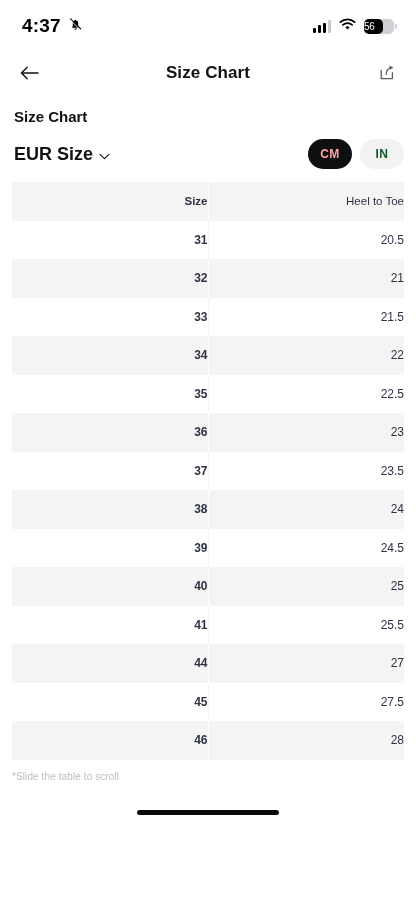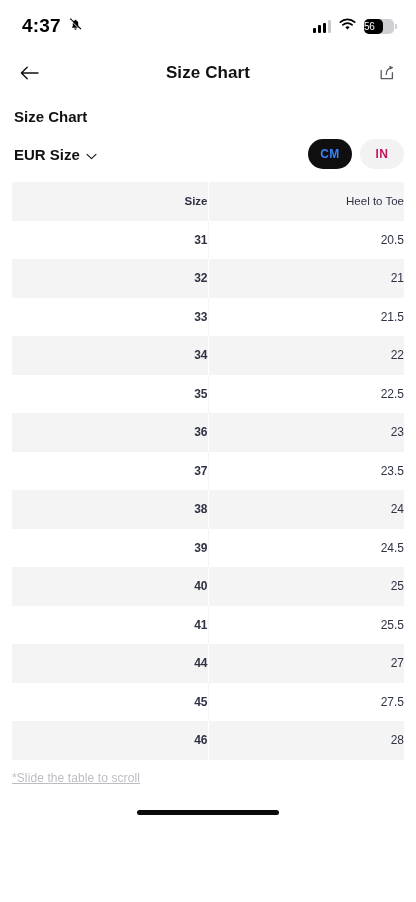--- a/index.html
+++ b/index.html
@@ -68,33 +68,33 @@
     padding:14px 14px 0 14px;
   }
   .page-title { font-size:15px; font-weight:700; color:#111; }
 
   .ctrl-row {
     display:flex; align-items:center; justify-content:space-between;
     padding:14px 12px 13px 14px;
   }
   .unit-select {
     display:flex; align-items:center; gap:6px;
-    font-size:15px; font-weight:700; color:#111; cursor:pointer;
+    font-size:18px; font-weight:700; color:#111; cursor:pointer;
   }
   .seg {
     display:flex; align-items:center; gap:8px;
   }
   .seg-btn {
     width:44px; height:30px; border-radius:16px; border:none;
     font-size:12px; font-weight:600; letter-spacing:.4px;
     display:flex; align-items:center; justify-content:center;
     cursor:pointer; font-family:"Liberation Sans", sans-serif;
   }
-  .seg-btn.active { background:#0f0f0f; color:#3b82f6; }
-  .seg-btn.idle { background:#f2f2f2; color:#be185d; }
+  .seg-btn.active { background:#0f0f0f; color:#fca5a5; }
+  .seg-btn.idle { background:#f2f2f2; color:#14532d; }
 
   
   .table-wrap { padding:0 12px; }
   table { width:100%; border-collapse:collapse; table-layout:fixed; }
   th, td {
     text-align:right; font-size:12px; color:#2f3243;
     height:38.5px; vertical-align:middle;
   }
   th { font-weight:700; font-size:11.5px; }
   thead tr { background:#f4f4f5; }
@@ -102,21 +102,21 @@
   tbody tr:nth-child(odd) { background:#ffffff; }
   td.size-cell { font-weight:700; }
   td.meas-cell, th.meas-head { font-weight:400; }
   th.meas-head { font-weight:400; }
   .col-div { width:1px; padding:0; background:transparent; }
   tbody tr .col-div, thead tr .col-div { background:#ffffff; }
   tbody tr:nth-child(odd) .col-div { background:#f4f4f5; }
 
   .table-note {
     padding:11px 12px 0 12px;
-    font-size:12px; color:#bcbcc2; letter-spacing:.1px;text-decoration:underline;
+    font-size:10px; color:#bcbcc2; letter-spacing:.1px;
   }
 
   
   .home-bar {
     position:absolute; bottom:13px; left:50%; transform:translateX(-50%);
     width:142px; height:5px; border-radius:3px; background:#0a0a0a;
   }
 </style>
 </head>
 <body>

